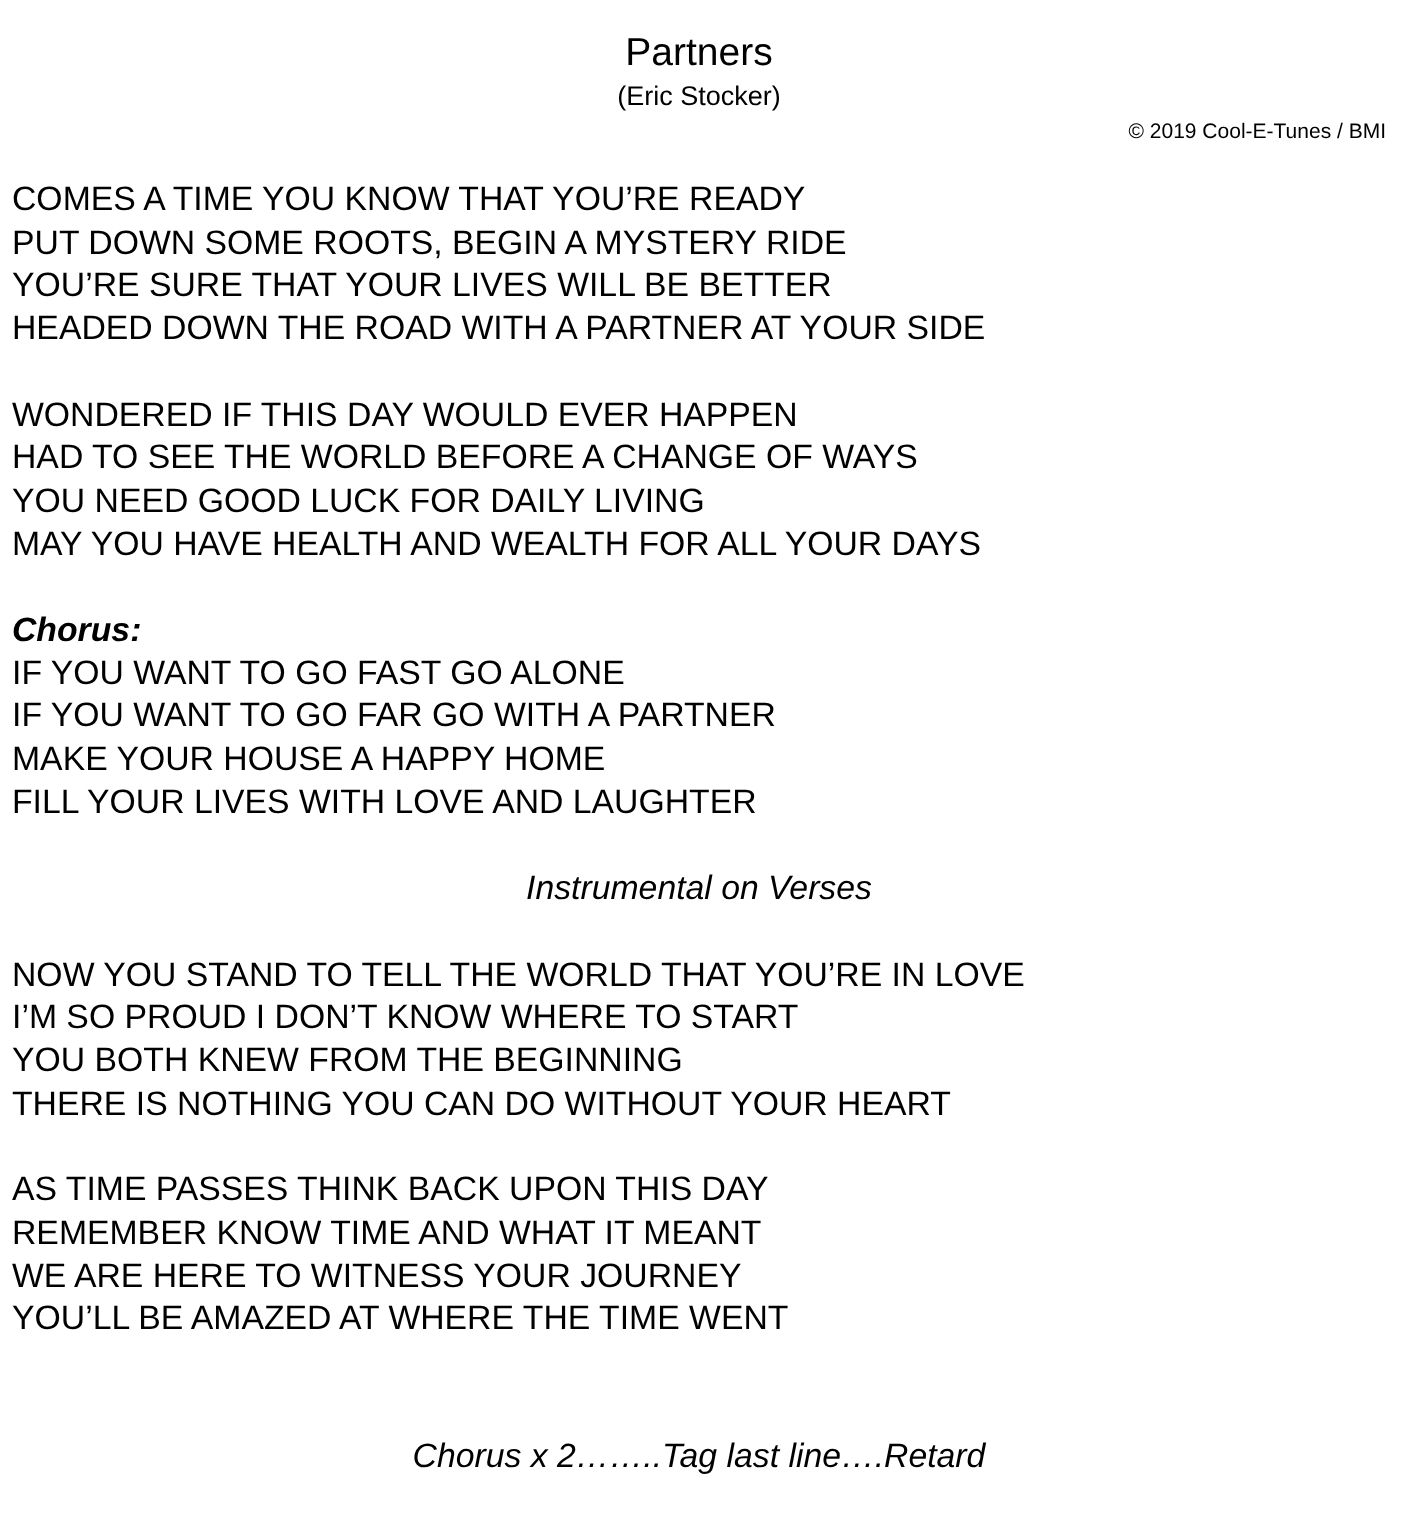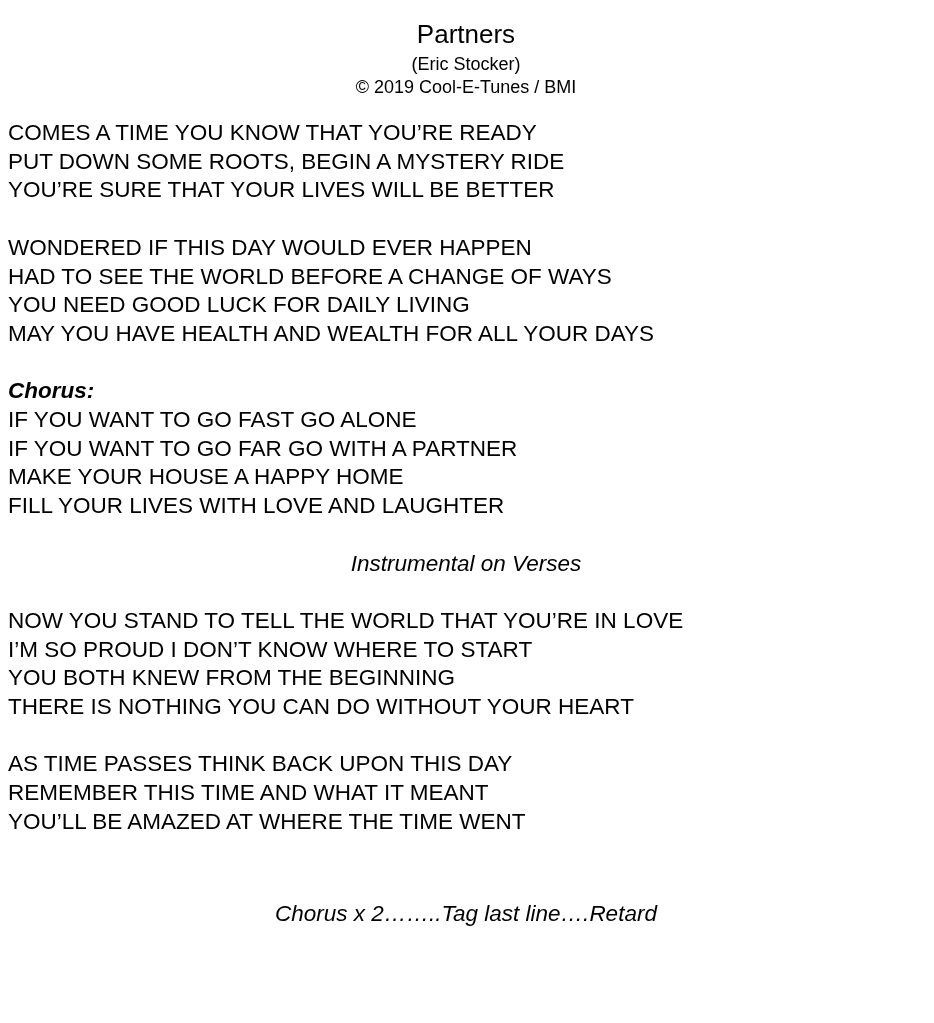--- a/index.html
+++ b/index.html
@@ -26,22 +26,23 @@
   }
   .title {
     font-size: 26px;
     line-height: 32px;
   }
   .author {
     font-size: 18px;
     line-height: 28px;
   }
   .copyright {
-    font-size: 18px;
+    font-size: 14px;
     line-height: 19px;
+    text-align: right;
   }
   .lyrics {
     margin-top: 22px;
     font-size: 22.5px;
     line-height: 28.7px;
   }
   .stanza {
     margin: 0 0 28.7px 0;
   }
   .stanza.italic {
@@ -66,20 +67,21 @@
   <div class="header">
     <div class="title">Partners</div>
     <div class="author">(Eric Stocker)</div>
     <div class="copyright">© 2019 Cool-E-Tunes / BMI</div>
   </div>
   <div class="lyrics" id="lyrics">
       <div class="stanza">
         <div class="line">COMES A TIME YOU KNOW THAT YOU’RE READY</div>
         <div class="line">PUT DOWN SOME ROOTS, BEGIN A MYSTERY RIDE</div>
         <div class="line">YOU’RE SURE THAT YOUR LIVES WILL BE BETTER</div>
+        <div class="line">HEADED DOWN THE ROAD WITH A PARTNER AT YOUR SIDE</div>
       </div>
       <div class="stanza">
         <div class="line">WONDERED IF THIS DAY WOULD EVER HAPPEN</div>
         <div class="line">HAD TO SEE THE WORLD BEFORE A CHANGE OF WAYS</div>
         <div class="line">YOU NEED GOOD LUCK FOR DAILY LIVING</div>
         <div class="line">MAY YOU HAVE HEALTH AND WEALTH FOR ALL YOUR DAYS</div>
       </div>
       <div class="stanza">
         <div class="stanza-label">Chorus:</div>
         <div class="line">IF YOU WANT TO GO FAST GO ALONE</div>
@@ -91,20 +93,21 @@
         <div class="line">Instrumental on Verses</div>
       </div>
       <div class="stanza">
         <div class="line">NOW YOU STAND TO TELL THE WORLD THAT YOU’RE IN LOVE</div>
         <div class="line">I’M SO PROUD I DON’T KNOW WHERE TO START</div>
         <div class="line">YOU BOTH KNEW FROM THE BEGINNING</div>
         <div class="line">THERE IS NOTHING YOU CAN DO WITHOUT YOUR HEART</div>
       </div>
       <div class="stanza">
         <div class="line">AS TIME PASSES THINK BACK UPON THIS DAY</div>
-        <div class="line">REMEMBER THIS TIME AND WHAT IT MEANT</div>
+        <div class="line">REMEMBER KNOW TIME AND WHAT IT MEANT</div>
+        <div class="line">WE ARE HERE TO WITNESS YOUR JOURNEY</div>
         <div class="line">YOU’LL BE AMAZED AT WHERE THE TIME WENT</div>
       </div>
       <div class="stanza italic final">
         <div class="line">Chorus x 2……..Tag last line….Retard</div>
       </div>
     </div>
 </div>
 
 </body></html>

